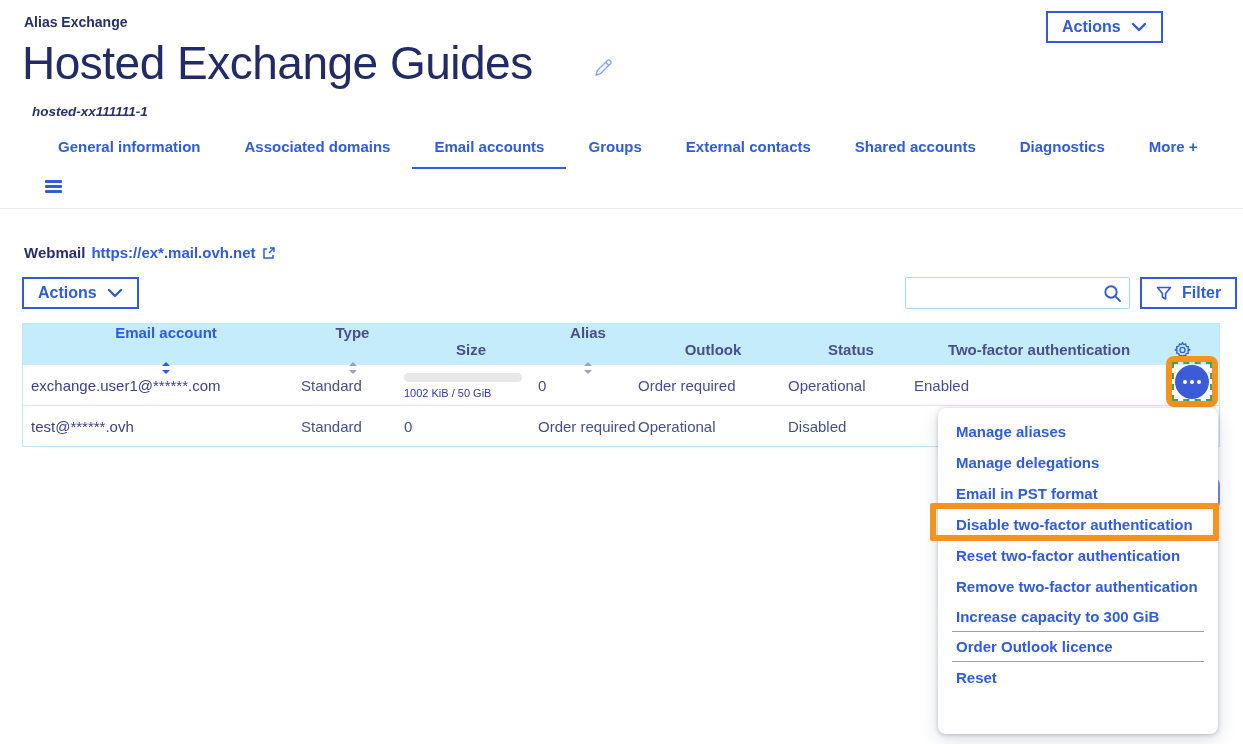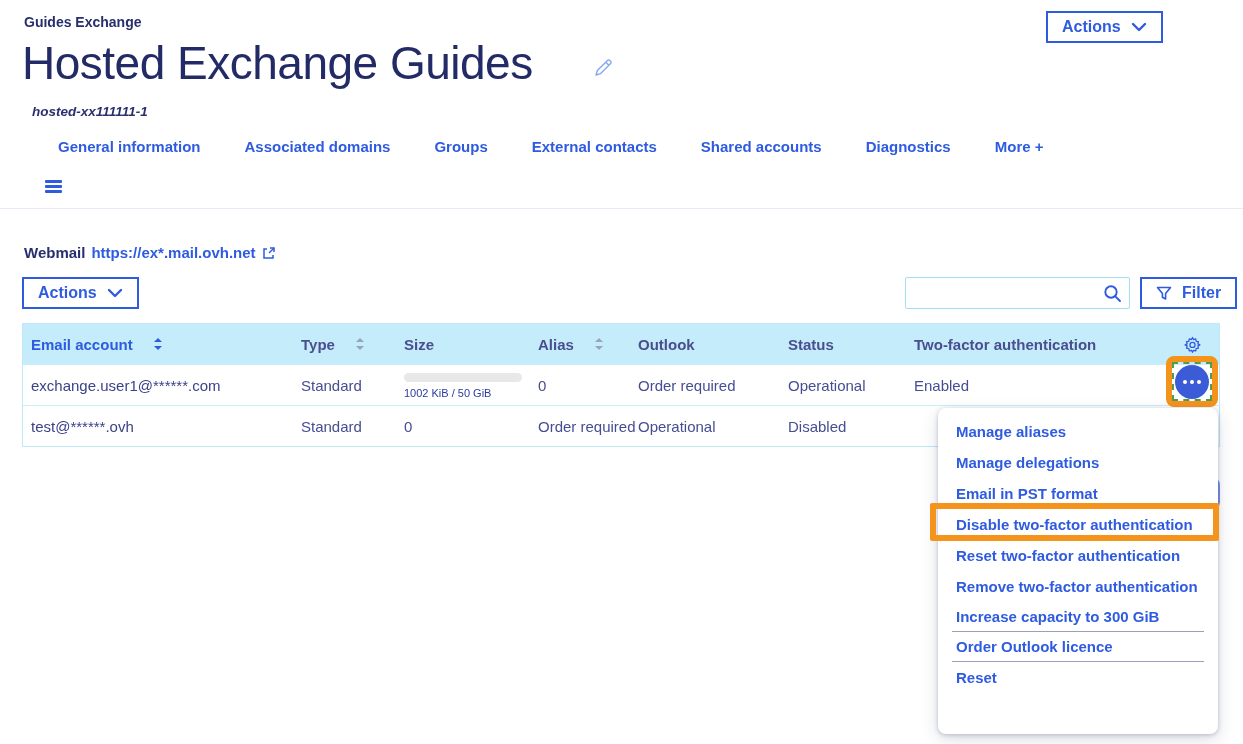--- a/index.html
+++ b/index.html
@@ -33,21 +33,21 @@
 
   .tbl-actions { position:absolute; left:22px; top:277px; }
   .search-wrap { position:absolute; left:905px; top:277px; width:225px; height:32px; border:1px solid #a5ddf3; border-radius:2px; background:#fff; }
   .search-wrap input { position:absolute; left:0; top:0; width:192px; height:30px; border:0; outline:none; padding:0 8px; font-size:14px; font-family:inherit; color:#2b316e; background:transparent; }
   .search-icon { position:absolute; right:7px; top:6px; width:19px; height:19px; cursor:pointer; }
   .filter-btn { position:absolute; left:1140px; top:277px; height:32px; }
 
   .table { position:absolute; left:22px; top:323px; width:1198px; border:1px solid #bfe8f8; background:#fff; z-index:1; }
   .tr { display:grid; grid-template-columns:278px 103px 134px 100px 150px 126px 250px 1fr; align-items:center; }
   .thead { background:#c5ecfa; height:40px; }
-  .th { font-size:15px; font-weight:700; color:#4a4e8f; display:flex; align-items:center; gap:20px; }
+  .th { font-size:15px; font-weight:700; color:#4a4e8f; display:flex; align-items:center; gap:20px;flex-direction:column; }
   .th:first-child { padding-left:8px; }
   .th.sorted { color:#2f5be0; cursor:pointer; }
   .row { height:41px; border-top:1px solid #cdeefb; font-size:15px; color:#474d92; }
   .cell:first-child { padding-left:8px; }
   .email-cell { color:#3c4288; }
   .size-cell { padding-top:2px; }
   .bar { width:118px; height:9px; border-radius:5px; background:#e8e8e9; }
   .size-caption { margin-top:5px; font-size:11px; color:#2d3b9e; }
   .gear-cell { display:flex; justify-content:flex-end; padding-right:18px; }
   .last-cell { position:relative; height:100%; }
@@ -73,21 +73,21 @@
   .hl-menu-item { position:absolute; left:930px; top:503px; width:289px; height:38px;
     border:6px solid #f5941d; border-radius:2px; z-index:6; }
 
   svg { display:block; }
 </style>
 </head>
 <body>
 
 <div class="page">
 
-  <div class="breadcrumb">Guides Exchange</div>
+  <div class="breadcrumb">Alias Exchange</div>
 
   <button class="btn-outline top-actions">
     <span>Actions</span>
     <svg width="16" height="10" viewBox="0 0 16 10">
         <path d="M2 2 L8 8 L14 2" fill="none" stroke="#2f5be0" stroke-width="2.4" stroke-linecap="round" stroke-linejoin="round"></path>
       </svg>
   </button>
 
   <h1 class="title">Hosted Exchange Guides</h1>
 
@@ -95,20 +95,21 @@
     <svg width="24" height="24" viewBox="0 0 24 24">
         <path d="M5 19 L6.3 14.6 L16.5 4.4 A1.6 1.6 0 0 1 18.8 4.4 L19.6 5.2 A1.6 1.6 0 0 1 19.6 7.5 L9.4 17.7 Z M14.8 6.2 L17.8 9.2" fill="none" stroke="#86a6f0" stroke-width="1.4" stroke-linejoin="round"></path>
       </svg>
   </span>
 
   <div class="service-id">hosted-xx111111-1</div>
 
   <nav class="tabs">
     <a class="tab">General information</a>
     <a class="tab">Associated domains</a>
+    <a class="tab active">Email accounts</a>
     <a class="tab">Groups</a>
     <a class="tab">External contacts</a>
     <a class="tab">Shared accounts</a>
     <a class="tab">Diagnostics</a>
     <a class="tab">More +</a>
   </nav>
 
   <div class="hamburger">
       <span></span>
       <span></span>

